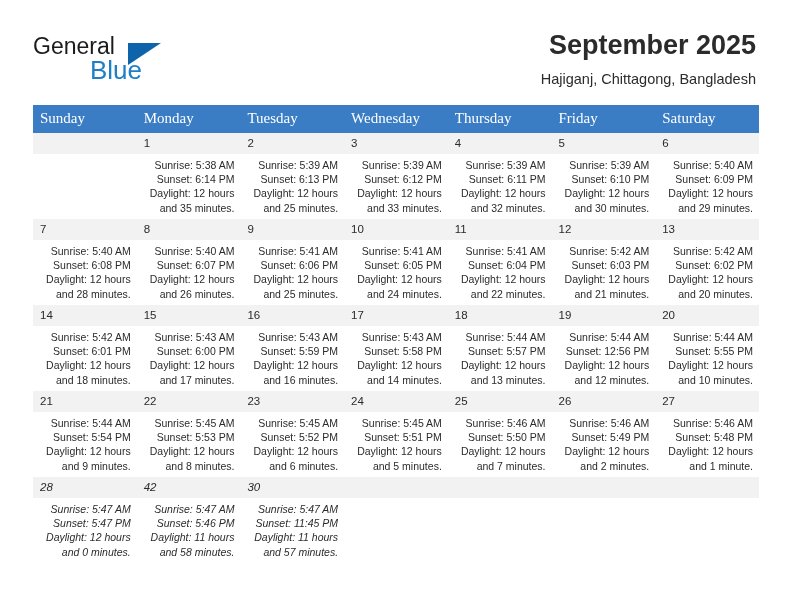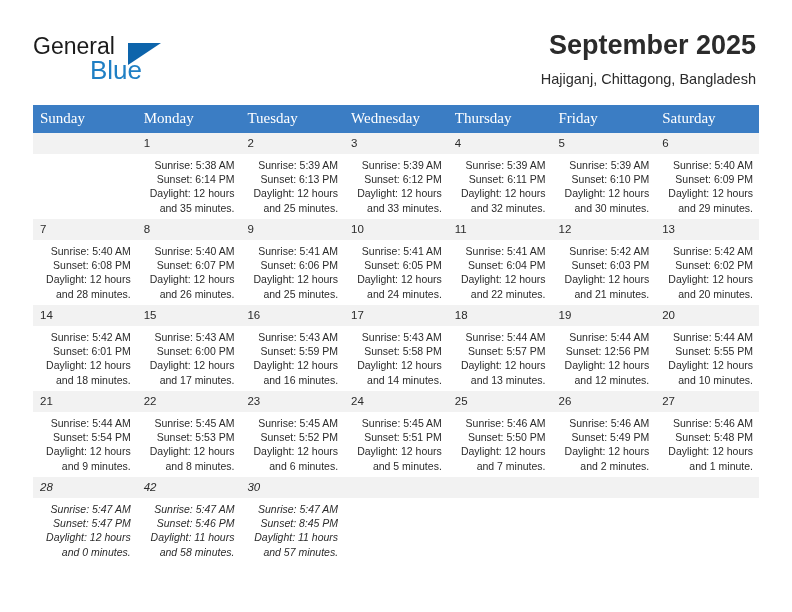--- a/index.html
+++ b/index.html
@@ -520,21 +520,21 @@
                 <div>Daylight: 11 hours</div>
                 <div>and 58 minutes.</div>
               </div>
             </div>
           </td>
           <td>
             <div class="cell">
               <div class="cell-daynum">30</div>
               <div class="cell-body">
                 <div>Sunrise: 5:47 AM</div>
-                <div>Sunset: 8:45 PM</div>
+                <div>Sunset: 11:45 PM</div>
                 <div>Daylight: 11 hours</div>
                 <div>and 57 minutes.</div>
               </div>
             </div>
           </td>
           <td>
             <div class="cell empty">
               <div class="cell-daynum"></div>
               <div class="cell-body">
                 <div></div>

